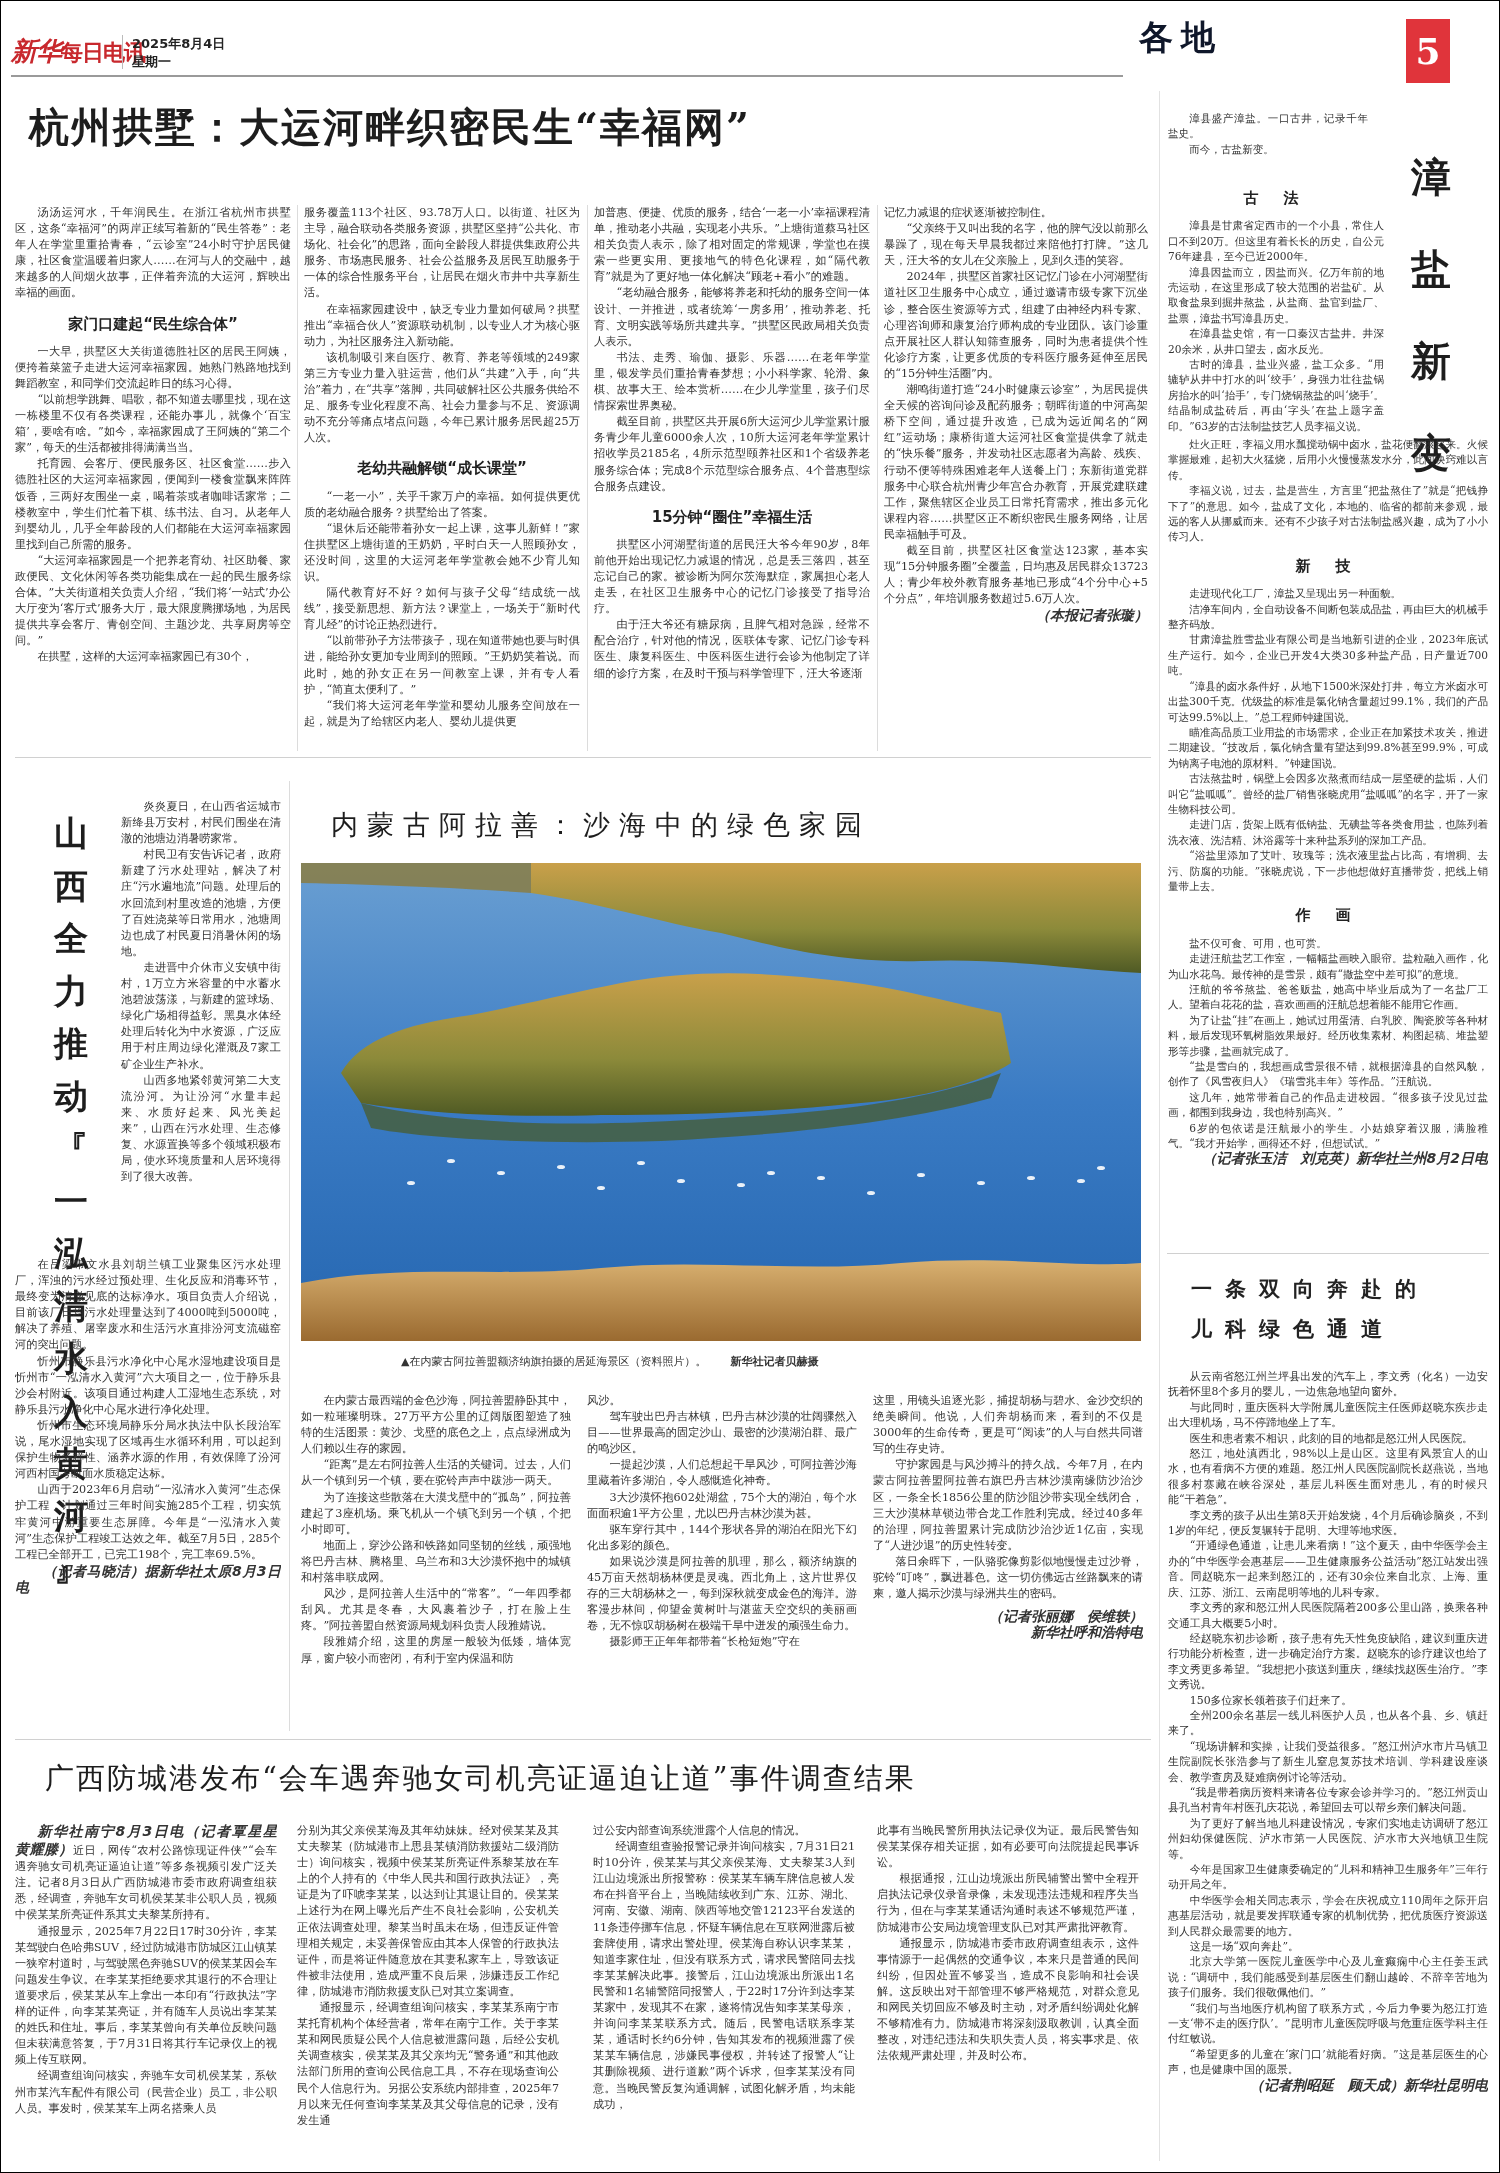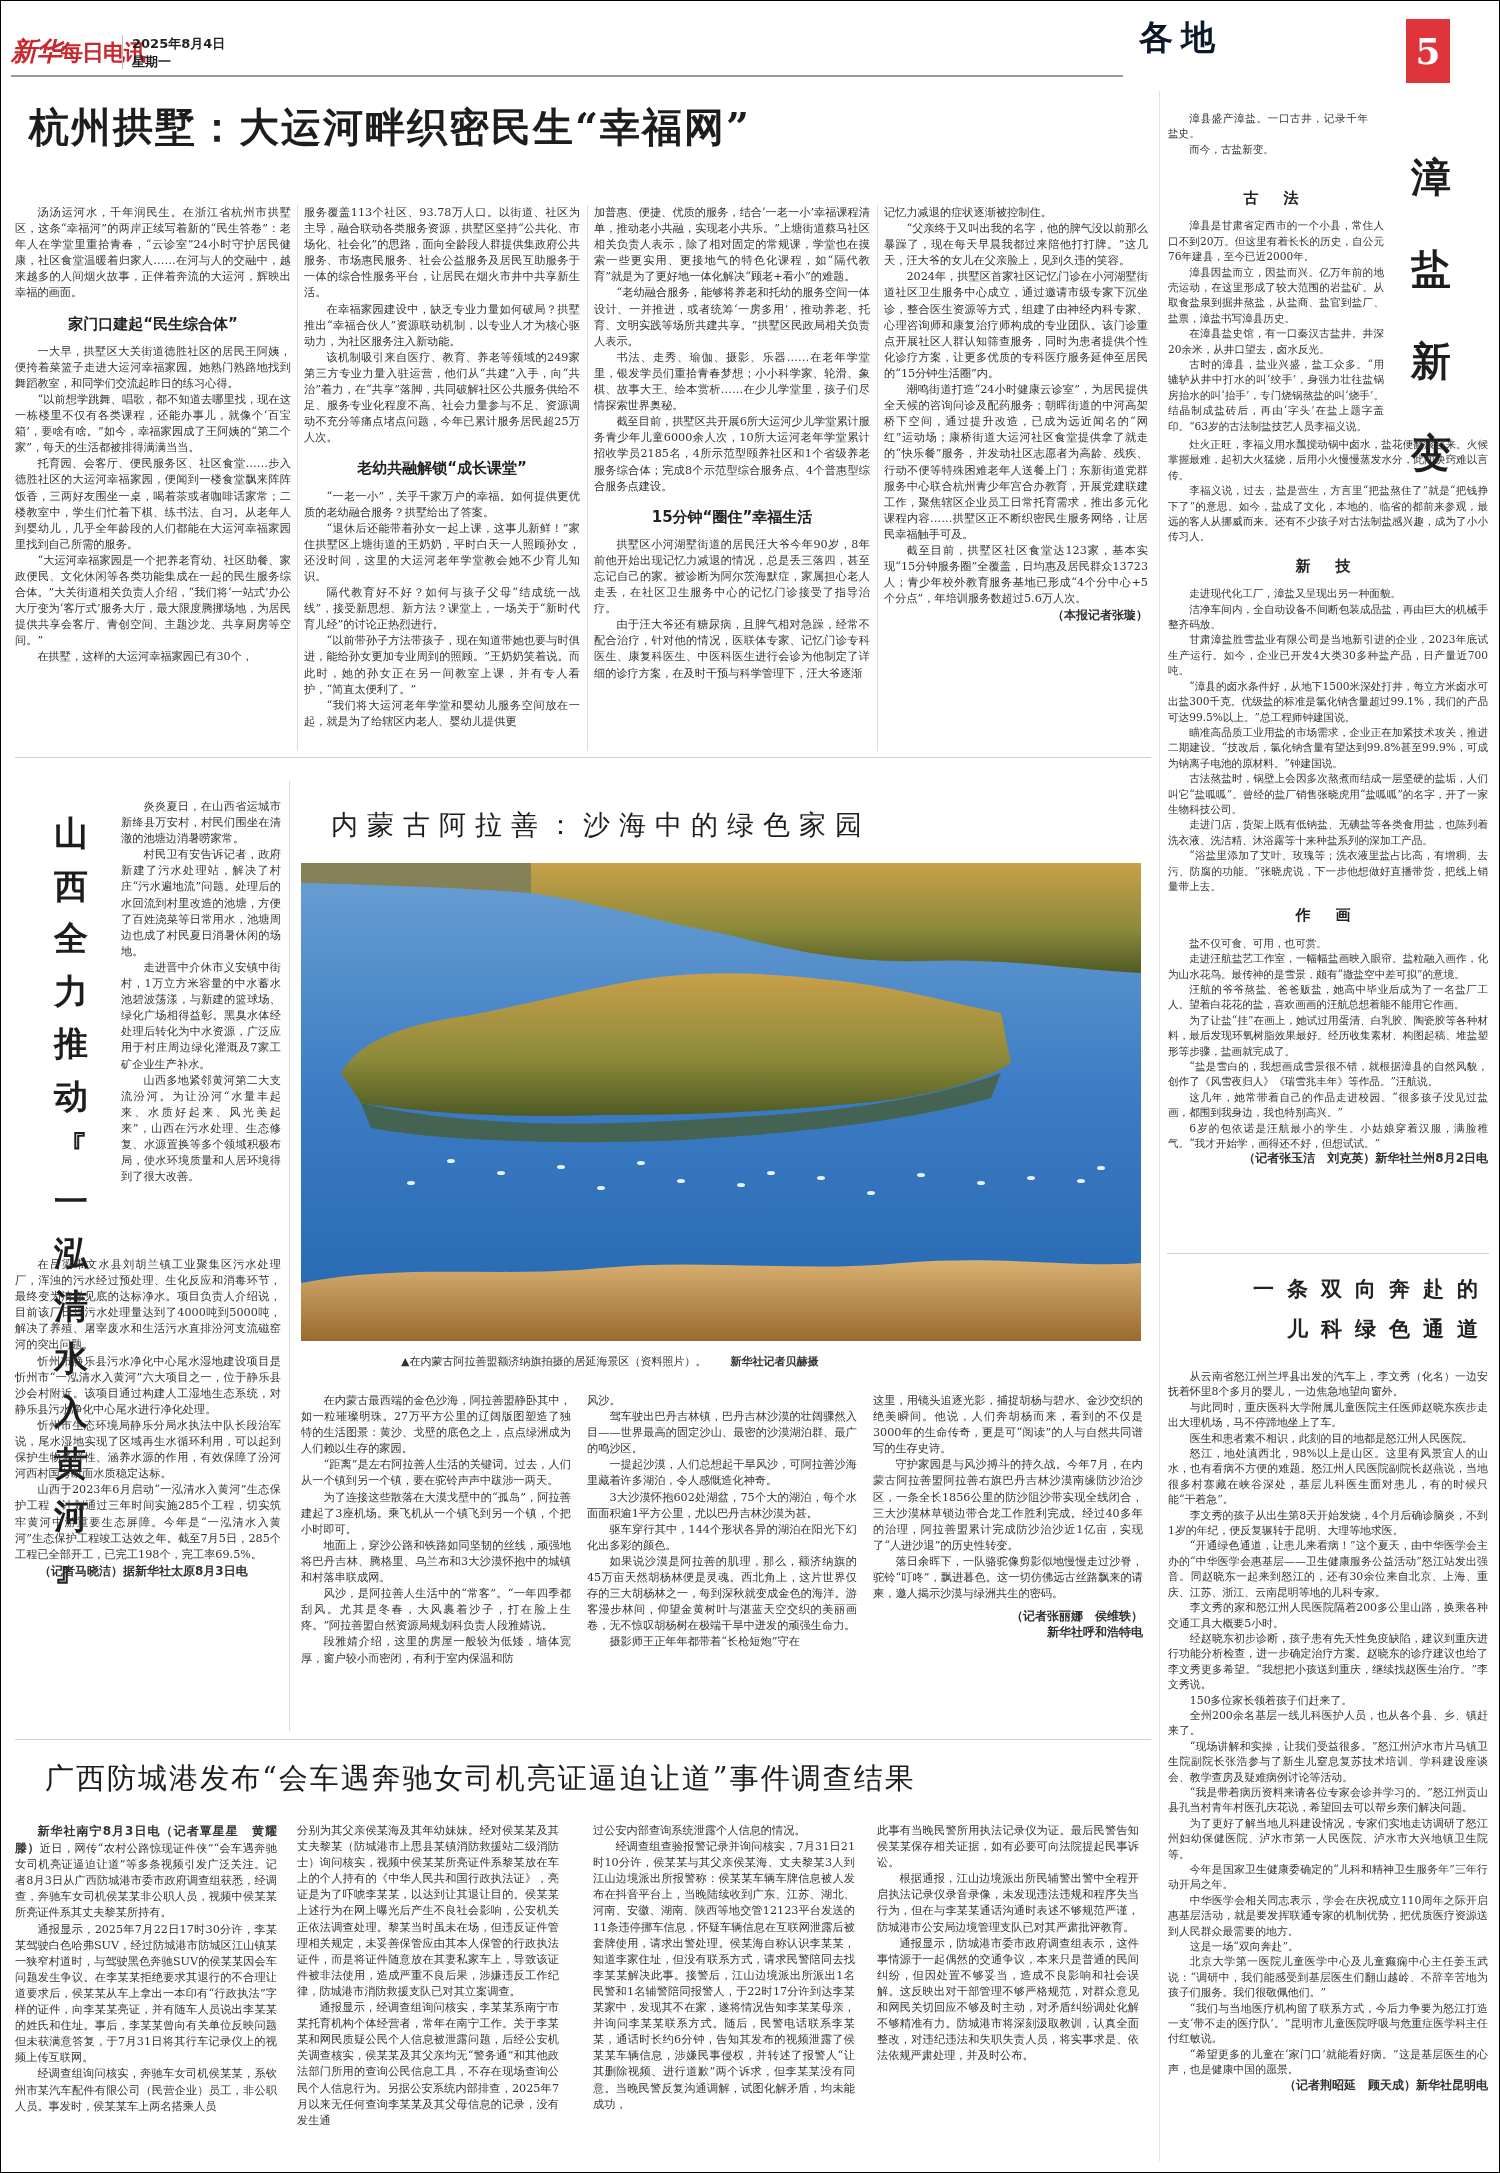--- a/index.html
+++ b/index.html
@@ -15,37 +15,37 @@
   .mast-date { position: absolute; left: 121px; top: 6px; font-family: "DejaVu Sans", sans-serif; font-size: 13px; color: #222; font-weight: bold; line-height: 18px; }
   .mast-line { position: absolute; left: 10px; top: 74px; width: 1112px; height: 2px; background: #9a9a9a; }
   .section-name { position: absolute; left: 1138px; top: 14px; font-family: "DejaVu Serif", serif; font-size: 34px; font-weight: bold; color: #0f172a; letter-spacing: 8px; }
   .page-num { position: absolute; left: 1405px; top: 18px; width: 44px; height: 64px; background: #e0343b; color: #fff; font-family: "DejaVu Serif", serif; font-size: 36px; font-weight: bold; display: flex; align-items: center; justify-content: center; }
 
   
   .headline { position: absolute; font-family: "DejaVu Serif", serif; font-weight: bold; color: #1d1d1d; white-space: nowrap; }
   .col { position: absolute; font-size: 11.2px; line-height: 16.1px; color: #333; text-align: justify; overflow: hidden; }
   .col p { text-indent: 2em; }
   .sub { text-align: center; font-family: "DejaVu Sans", sans-serif; font-weight: bold; font-size: 15px; color: #222; margin: 14px 0 12px 0; text-indent: 0 !important; }
-  .byline { font-family: "DejaVu Sans", sans-serif; font-weight: bold; font-size: 12px; color: #333; }
+  .byline { font-family: "DejaVu Sans", sans-serif; font-weight: bold; font-size: 14px; color: #333; font-style: italic; }
   .hrule { position: absolute; height: 1px; background: #d0d0d0; }
   .vrule { position: absolute; width: 1px; background: #dcdcdc; }
 
   
   .salt { font-size: 10.6px; line-height: 15.4px; color: #333; }
   .salt-sub { text-align: center; font-family: "DejaVu Serif", serif; font-weight: bold; font-size: 15px; letter-spacing: 10px; color: #222; margin: 14px 0 12px 0; text-indent: 0 !important; }
   .vtitle { position: absolute; font-family: "DejaVu Serif", serif; font-weight: bold; color: #1d1d1d; display: flex; flex-direction: column; align-items: center; }
   .vtitle span { display: block; }
 
   
   .photo { position: absolute; left: 300px; top: 862px; width: 840px; height: 478px; overflow: hidden; background: #2f6fb4; }
   .photo svg { display: block; }
   .caption { position: absolute; left: 400px; top: 1353px; font-size: 11px; color: #333; white-space: nowrap; }
   .caption .credit { font-family: "DejaVu Sans", sans-serif; font-weight: bold; margin-left: 24px; }
 
-  .kids-title { position: absolute; left: 1190px; top: 1268px; width: 300px; font-family: "DejaVu Serif", serif; font-weight: bold; font-size: 21px; color: #222; text-align: right; line-height: 40px; letter-spacing: 13px; }
+  .kids-title { position: absolute; left: 1190px; top: 1268px; width: 300px; font-family: "DejaVu Serif", serif; font-weight: bold; font-size: 21px; color: #222; text-align: left; line-height: 40px; letter-spacing: 13px; }
 </style>
 </head>
 <body>
 
 <div class="page">
 
   <div class="masthead">
     <div class="logo">
       <span>新华</span><span class="plain">每日电讯</span>
     </div>

